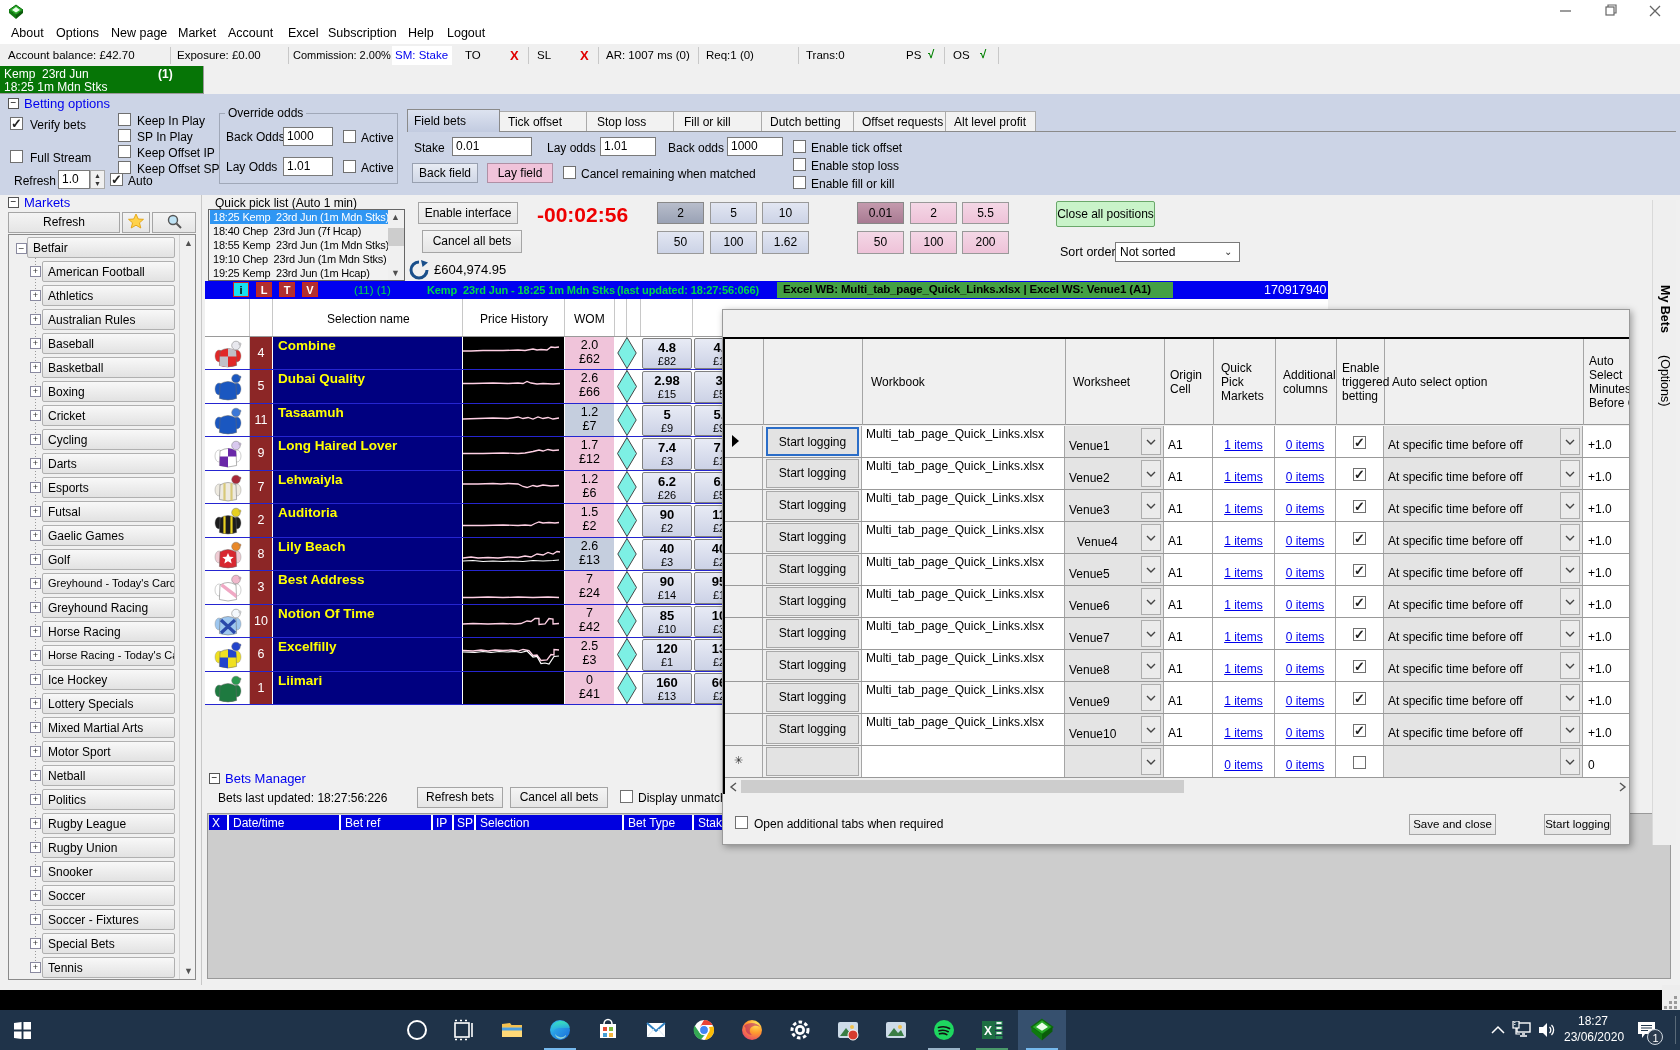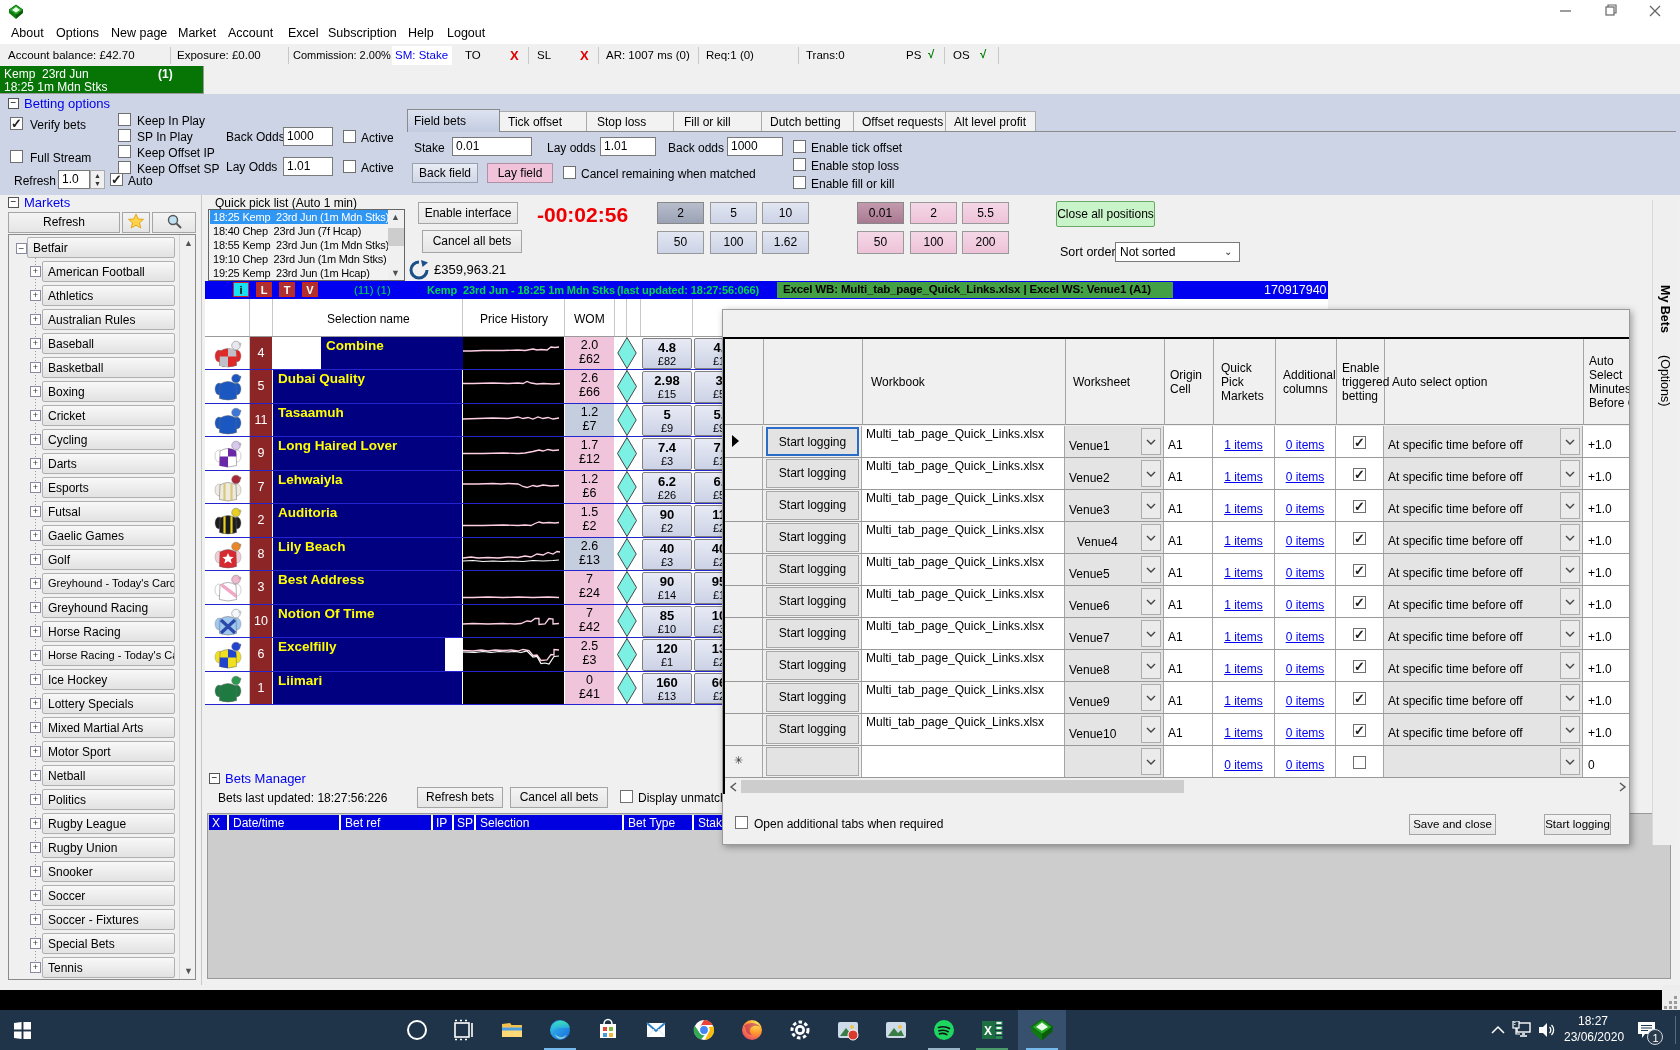--- a/index.html
+++ b/index.html
@@ -95,20 +95,23 @@
 
   <div class="chk" style="left:118px;top:19px"></div>
     <span class="abs" style="left:137px;top:20px">Keep In Play</span>
   <div class="chk" style="left:118px;top:35px"></div>
     <span class="abs" style="left:137px;top:36px">SP In Play</span>
   <div class="chk" style="left:118px;top:51px"></div>
     <span class="abs" style="left:137px;top:52px">Keep Offset IP</span>
   <div class="chk" style="left:118px;top:67px"></div>
     <span class="abs" style="left:137px;top:68px">Keep Offset SP</span>
 
+  <fieldset class="abs" style="left:219px;top:12px;width:179px;height:78px;border:1px solid #a0a8b8;">
+    <legend style="font-size:12px;margin-left:5px;padding:0 3px;">Override odds</legend>
+  </fieldset>
   <span class="abs" style="left:226px;top:36px">Back Odds</span>
   <div class="inp" style="left:283px;top:33px;width:50px;height:19px;line-height:17px;">1000</div>
   <div class="chk" style="left:343px;top:36px"></div>
   <span class="abs" style="left:361px;top:37px">Active</span>
   <span class="abs" style="left:226px;top:66px">Lay Odds</span>
   <div class="inp" style="left:283px;top:63px;width:50px;height:19px;line-height:17px;">1.01</div>
   <div class="chk" style="left:343px;top:66px"></div>
   <span class="abs" style="left:361px;top:67px">Active</span>
 </div>
 
@@ -241,21 +244,21 @@
     <div class="abs" style="left:3px;top:2px;color:#505050;font-size:9px;">▲</div>
     <div class="abs" style="left:0px;top:18px;width:16px;height:18px;background:#cdcdcd;"></div>
     <div class="abs" style="left:3px;top:58px;color:#505050;font-size:9px;">▼</div>
   </div>
 </div>
 
 <svg class="abs" style="left:409px;top:260px" width="20" height="20" viewBox="0 0 20 20">
   <path d="M10 2 A 8 8 0 1 0 18 10" fill="none" stroke="#1a4f8a" stroke-width="3"></path>
   <polygon points="12,0 19,2.5 13.5,7" fill="#1a4f8a"></polygon>
 </svg>
-<span class="abs" style="left:434px;top:262px;font-size:13px;">£359,963.21</span>
+<span class="abs" style="left:434px;top:262px;font-size:13px;">£604,974.95</span>
 
 <div class="btn" style="left:418px;top:202px;width:100px;height:22px;line-height:20px;">Enable interface</div>
 <div class="btn" style="left:422px;top:230px;width:100px;height:23px;line-height:21px;">Cancel all bets</div>
 <span class="abs" style="left:537px;top:203px;color:#ee0000;font-size:21px;font-weight:bold;">-00:02:56</span>
 
 <div class="btn" style="left:657px;top:202px;width:47px;height:22px;line-height:20px;background:linear-gradient(#b8bdcb,#9aa2b5);border:1px solid #888;">2</div>
 <div class="btn" style="left:710px;top:202px;width:47px;height:22px;line-height:20px;background:linear-gradient(#e2e6f2,#ccd3e6);border:1px solid #999;">5</div>
 <div class="btn" style="left:762px;top:202px;width:47px;height:22px;line-height:20px;background:linear-gradient(#e2e6f2,#ccd3e6);border:1px solid #999;">10</div>
 <div class="btn" style="left:657px;top:231px;width:47px;height:23px;line-height:21px;background:linear-gradient(#e2e6f2,#ccd3e6);border:1px solid #999;">50</div>
 <div class="btn" style="left:710px;top:231px;width:47px;height:23px;line-height:21px;background:linear-gradient(#e2e6f2,#ccd3e6);border:1px solid #999;">100</div>
@@ -304,21 +307,21 @@
       <div class="abs" style="left:9px;top:1px;width:30px;height:30px;"><svg width="30" height="30" viewBox="0 0 30 30">
           <ellipse cx="5" cy="18" rx="4" ry="6" fill="#e02828" stroke="#888" stroke-width="0.4"></ellipse>
           <ellipse cx="23" cy="18" rx="4" ry="6" fill="#e02828" stroke="#888" stroke-width="0.4"></ellipse>
           <path d="M6,13 Q14,8 22,13 L22.6,27.5 Q14,30.5 5.4,27.5 Z" fill="#e02828" stroke="#666" stroke-width="0.5"></path>
           <path d="M14,10.2 L14,18.5 L22.4,18.5 L22,13 Q18,10.5 14,10.2Z M14,18.5 L14,29.3 L5.6,27.7 L5.8,18.5Z" fill="#c0c0c8"></path>
           <circle cx="22" cy="7.5" r="4.3" fill="#e8e8ee" stroke="#777" stroke-width="0.5"></circle>
           <circle cx="26" cy="6" r="1.1" fill="#e8e8ee" stroke="#777" stroke-width="0.4"></circle>
         </svg></div>
       <div class="gridline" style="left:44px;top:0;width:1px;height:32px;"></div>
       <div class="abs" style="left:45px;top:0;width:22px;height:32px;background:#8c2626;color:#fff;text-align:center;line-height:32px;font-size:12.5px;">4</div>
-      <div class="abs" style="left:68px;top:0;width:189px;height:32px;background:#000080;color:#ffff00;font-weight:bold;font-size:13.5px;padding:1px 0 0 5px;margin-left:48px;">Combine</div>
+      <div class="abs" style="left:68px;top:0;width:189px;height:32px;background:#000080;color:#ffff00;font-weight:bold;font-size:13.5px;padding:1px 0 0 5px;">Combine</div>
       <div class="abs" style="left:258px;top:0;width:101px;height:32px;background:#000;"><svg width="101" height="32" viewBox="0 0 101 32">
           <polyline points="0,14 8,14 20,13.5 40,13.5 55,13 62,13.5 70,12 74,13 78,12.5 84,13 88,10 92,10.5 96,10" fill="none" stroke="#ffd0e4" stroke-width="1.3"></polyline>
         </svg></div>
       <div class="abs" style="left:360px;top:0;width:49px;height:32px;background:#f0c4da;text-align:center;font-size:12.5px;">
         <div style="margin-top:1px">2.0</div>
         <div>£62</div>
       </div>
       <div class="abs" style="left:410px;top:0;width:25px;height:32px;background:#fff;"><svg width="25" height="32" viewBox="0 0 25 33">
           <line x1="11.5" y1="0" x2="11.5" y2="33" stroke="#bbb" stroke-width="1"></line>
           <polygon points="12,0.5 21.5,16.5 12,32.5 2.5,16.5" fill="#7df0e4" stroke="#444" stroke-width="1"></polygon>
@@ -591,21 +594,21 @@
       <div class="abs" style="left:9px;top:1px;width:30px;height:30px;"><svg width="30" height="30" viewBox="0 0 30 30">
           <ellipse cx="5" cy="18" rx="4" ry="6" fill="#f0e020" stroke="#888" stroke-width="0.4"></ellipse>
           <ellipse cx="23" cy="18" rx="4" ry="6" fill="#f0e020" stroke="#888" stroke-width="0.4"></ellipse>
           <path d="M6,13 Q14,8 22,13 L22.6,27.5 Q14,30.5 5.4,27.5 Z" fill="#f0e020" stroke="#666" stroke-width="0.5"></path>
           <path d="M14,10.2 L14,18.5 L22.4,18.5 L22,13 Q18,10.5 14,10.2Z M14,18.5 L14,29.3 L5.6,27.7 L5.8,18.5Z" fill="#2244cc"></path>
           <circle cx="22" cy="7.5" r="4.3" fill="#2244cc" stroke="#777" stroke-width="0.5"></circle>
           <circle cx="26" cy="6" r="1.1" fill="#2244cc" stroke="#777" stroke-width="0.4"></circle>
         </svg></div>
       <div class="gridline" style="left:44px;top:0;width:1px;height:33px;"></div>
       <div class="abs" style="left:45px;top:0;width:22px;height:33px;background:#8c2626;color:#fff;text-align:center;line-height:33px;font-size:12.5px;">6</div>
-      <div class="abs" style="left:68px;top:0;width:172px;height:33px;background:#000080;color:#ffff00;font-weight:bold;font-size:13.5px;padding:1px 0 0 5px;">Excelfilly</div>
+      <div class="abs" style="left:68px;top:0;width:189px;height:33px;background:#000080;color:#ffff00;font-weight:bold;font-size:13.5px;padding:1px 0 0 5px;">Excelfilly</div>
       <div class="abs" style="left:258px;top:0;width:101px;height:33px;background:#000;"><svg width="101" height="33" viewBox="0 0 101 32">
           <polyline points="0,12 10,12.5 18,11.5 25,12.5 32,11.5 40,12 48,11.5 55,12.5 60,11 66,12 70,17 74,16.5 78,22 84,21.5 88,16 91,16.5 91,11 96,11.5" fill="none" stroke="#ffd0e4" stroke-width="1.3"></polyline>
           <polyline points="0,13.5 12,14 20,13 28,14 36,13 44,13.5 52,13 58,14 64,12.5 70,18.5 74,18 78,25 82,24.5 86,25.5 91,18 96,17.5" fill="none" stroke="#ffffff" stroke-width="1.2"></polyline>
         </svg></div>
       <div class="abs" style="left:360px;top:0;width:49px;height:33px;background:#f0c4da;text-align:center;font-size:12.5px;">
         <div style="margin-top:1px">2.5</div>
         <div>£3</div>
       </div>
       <div class="abs" style="left:410px;top:0;width:25px;height:33px;background:#fff;"><svg width="25" height="33" viewBox="0 0 25 33">
           <line x1="11.5" y1="0" x2="11.5" y2="33" stroke="#bbb" stroke-width="1"></line>

